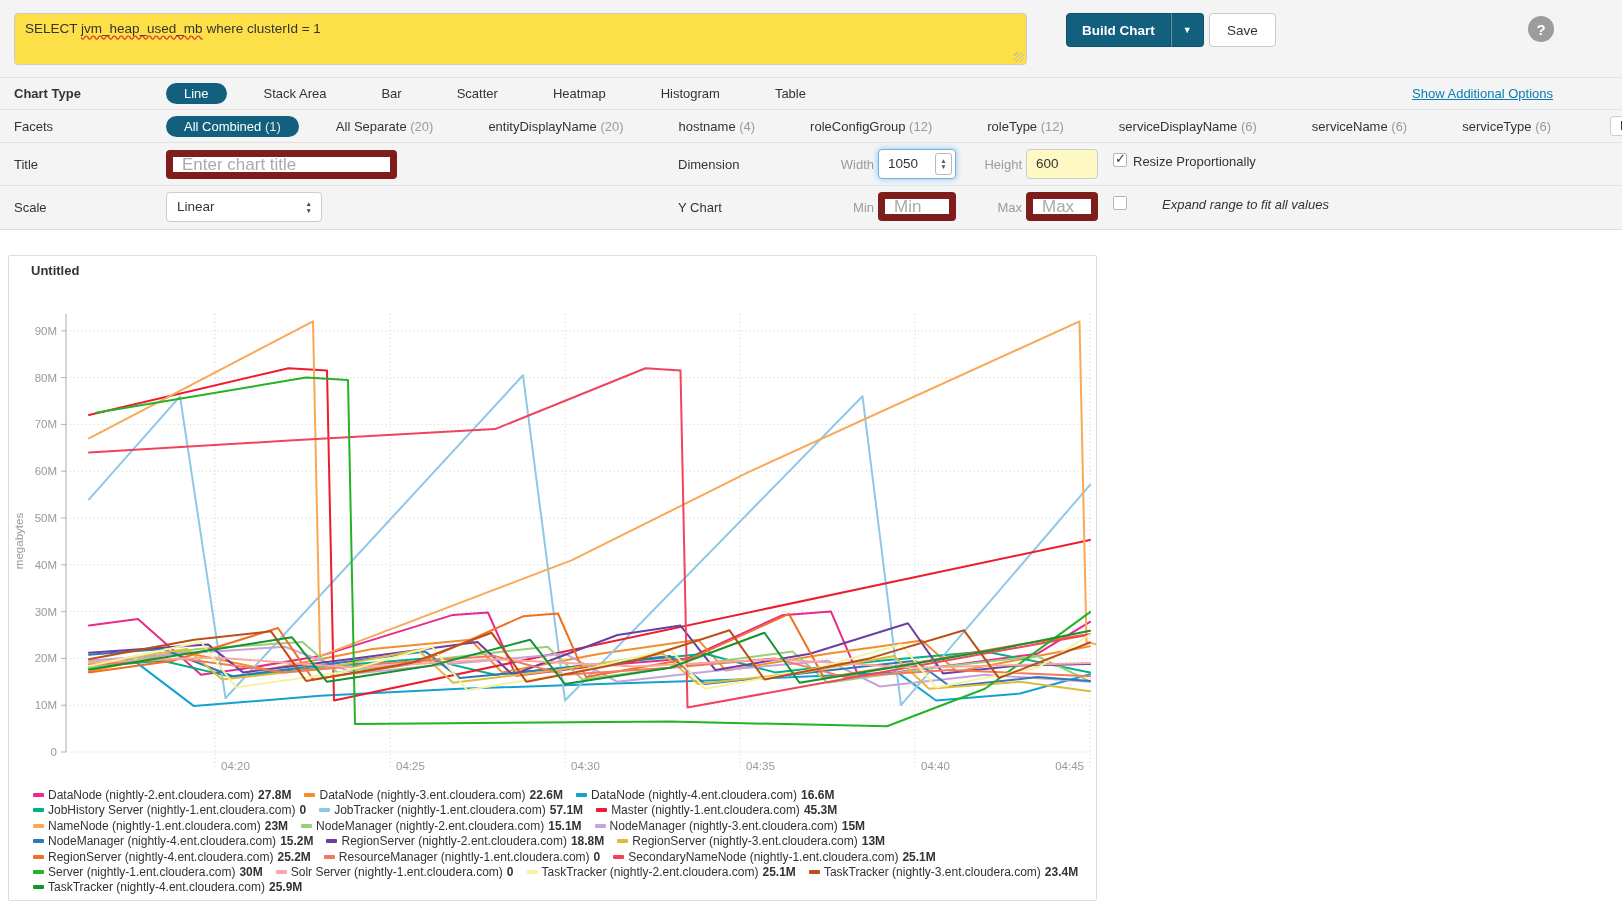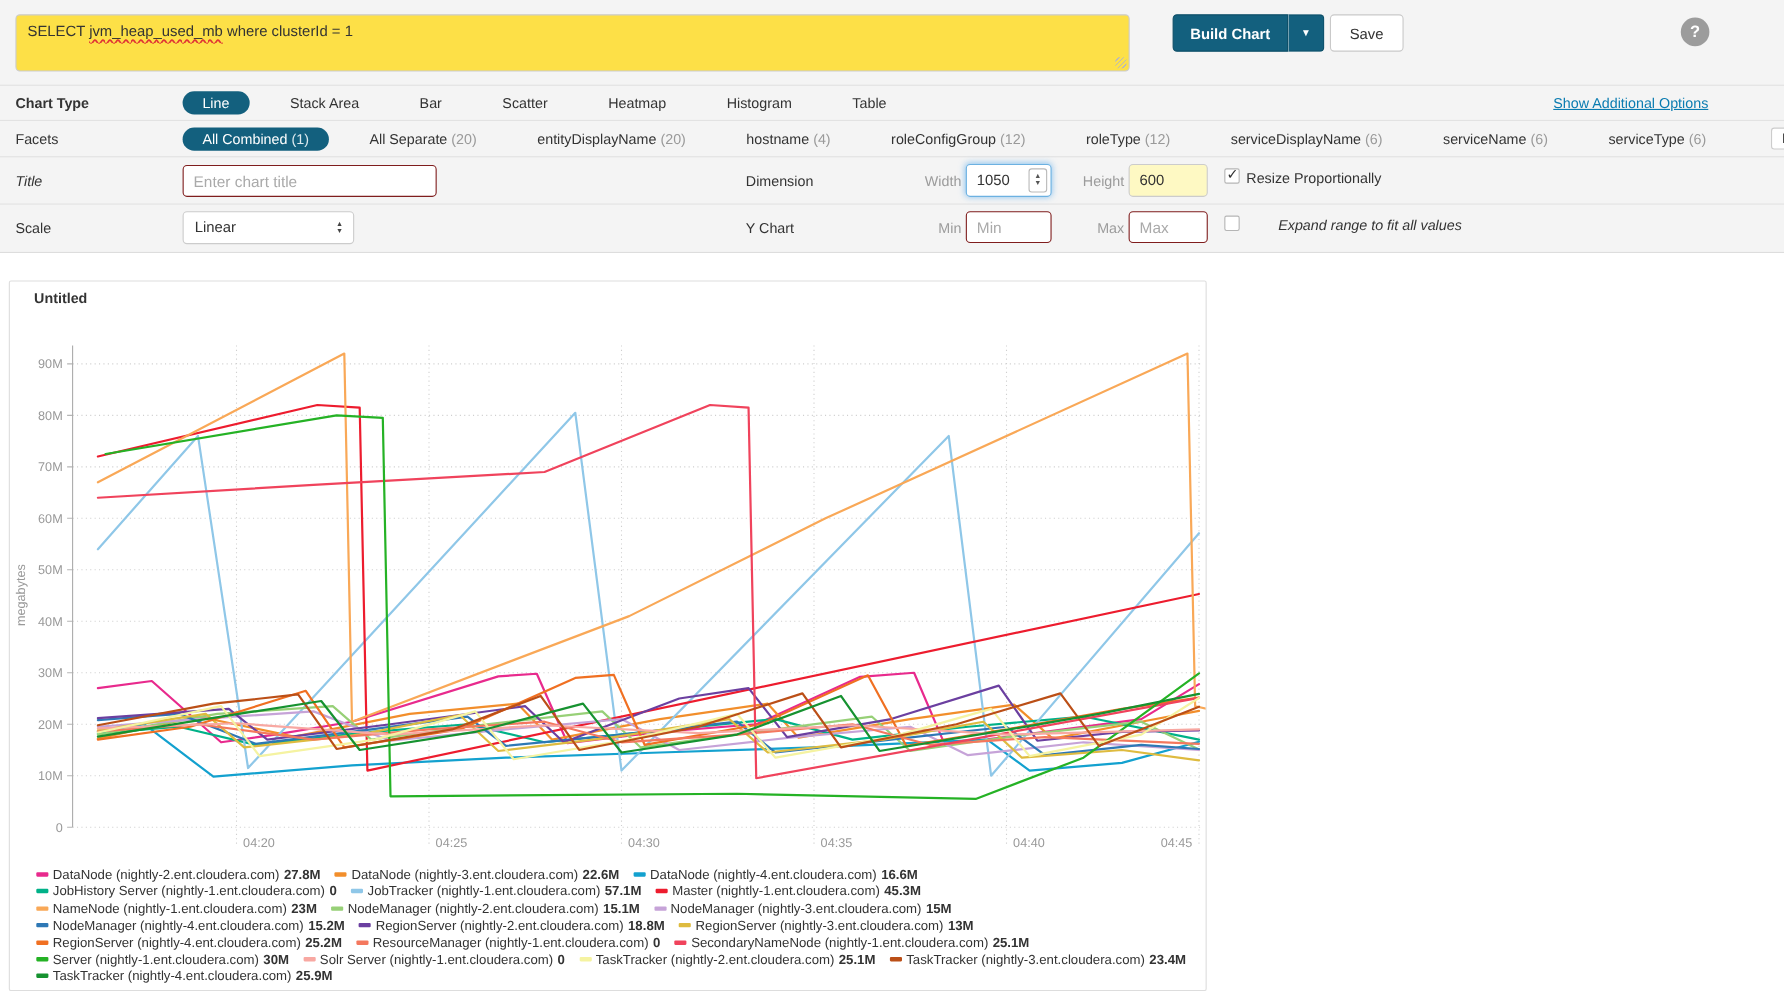--- a/index.html
+++ b/index.html
@@ -38,25 +38,25 @@
   .pill .cnt { color:#9a9a9a; }
   .pill.selected { background:#13607e; color:#fff; }
   .pill.selected .cnt { color:#dce9ef; }
   .more-btn { margin-left:22px; background:#fff; border:1px solid #ccc; border-radius:3px; padding:2px 9px;
     font-size:12.5px; color:#333; cursor:pointer; }
   .more-btn .dn { font-size:8px; color:#333; }
   .link-additional { position:absolute; right:69px; top:8px; font-size:13px; color:#0b7cb1;
     text-decoration:underline; cursor:pointer; }
 
   .title-row { height:43px; }
-  .title-row .row-label { top:14px;font-style:italic; }
+  .title-row .row-label { top:14px; }
   .scale-row { height:43px; }
   .scale-row .row-label { top:14px; }
-  .text-input { position:absolute; background:#fff; border:1px solid #7f1d1d; border-radius:4px;
-    height:29px; font-size:14px; color:#333; padding:0 9px; font-family:inherit; }
+  .text-input { position:absolute; background:#fff; border:7px solid #7f1d1d; border-radius:4px;
+    height:29px; font-size:17px; color:#333; padding:0 9px; font-family:inherit; }
   .text-input::placeholder { color:#aaa; }
   .title-input { left:166px; top:7px; width:231px; }
   .dim-label { position:absolute; left:678px; font-size:13px; color:#333; }
   .sub-label { position:absolute; font-size:13px; color:#9b9b9b; text-align:right; }
   .num-field { position:absolute; background:#fff; border:1px solid #ccc; border-radius:4px; height:30px; font-size:13.5px; }
   .num-field .val { position:absolute; left:9px; top:6px; }
   .num-field.focused { border-color:#6cb1e1; box-shadow:0 0 6px rgba(82,168,236,.65); }
   .num-field.disabled { background:#fef9c3; }
   .spinner { position:absolute; right:3px; top:3px; width:17px; height:22px; border:1px solid #b9b9b9;
     border-radius:3px; background:#fff; display:flex; flex-direction:column; align-items:center; justify-content:center; cursor:pointer; }

